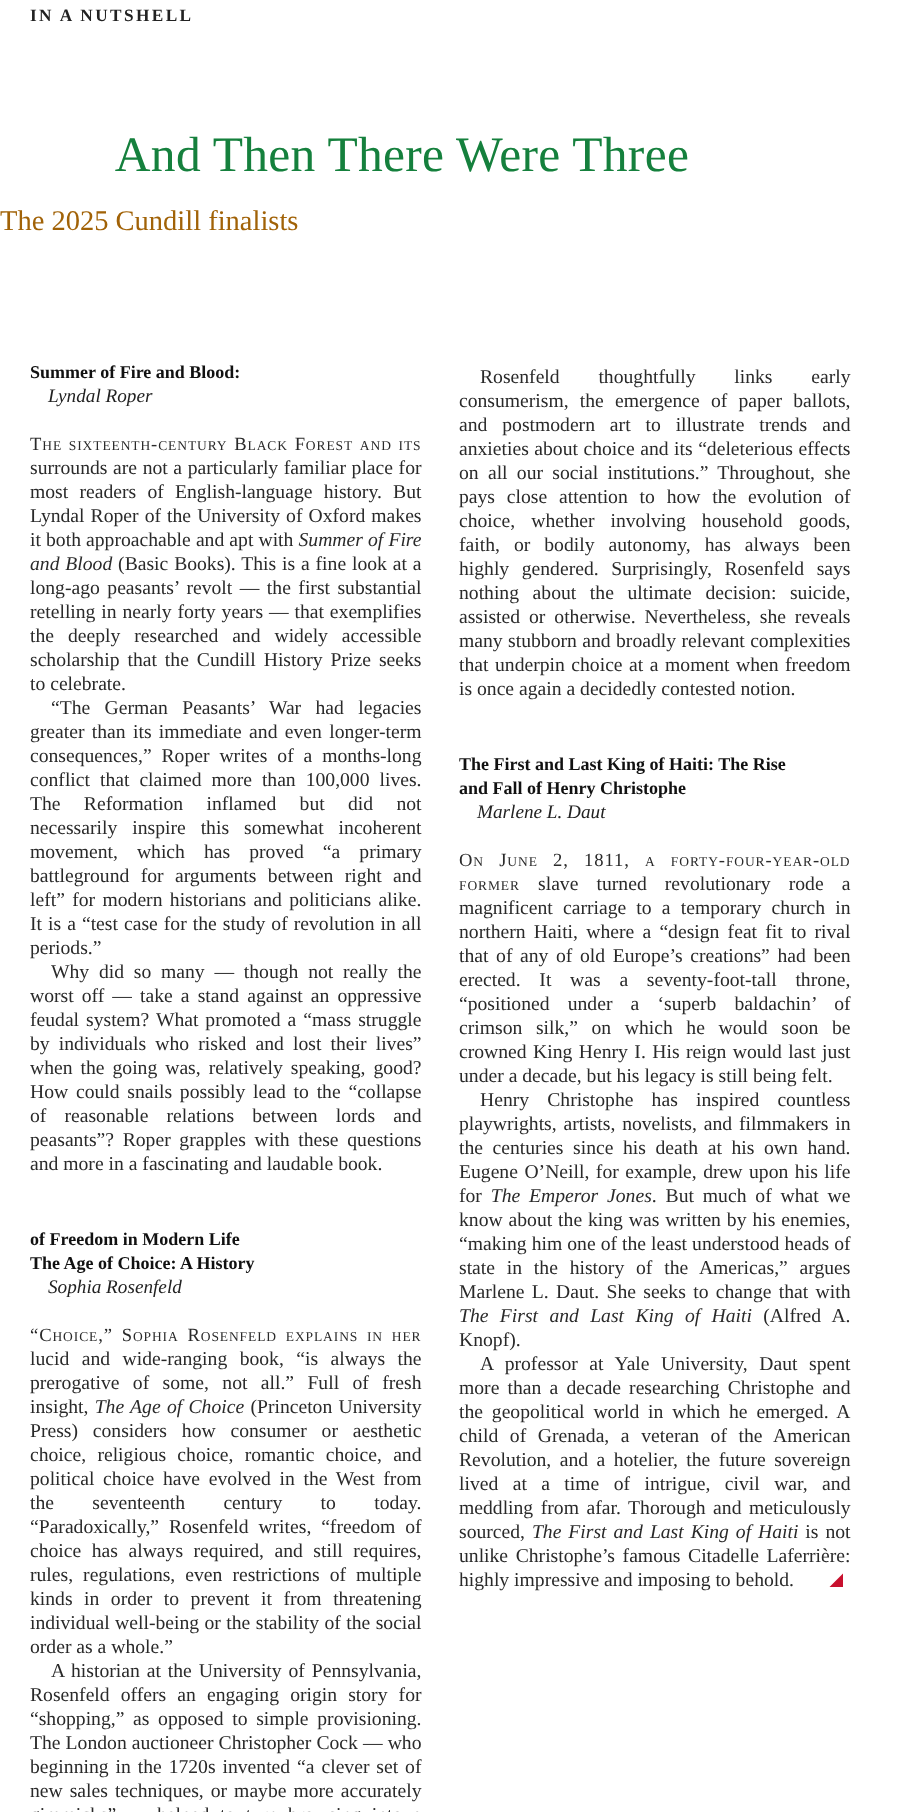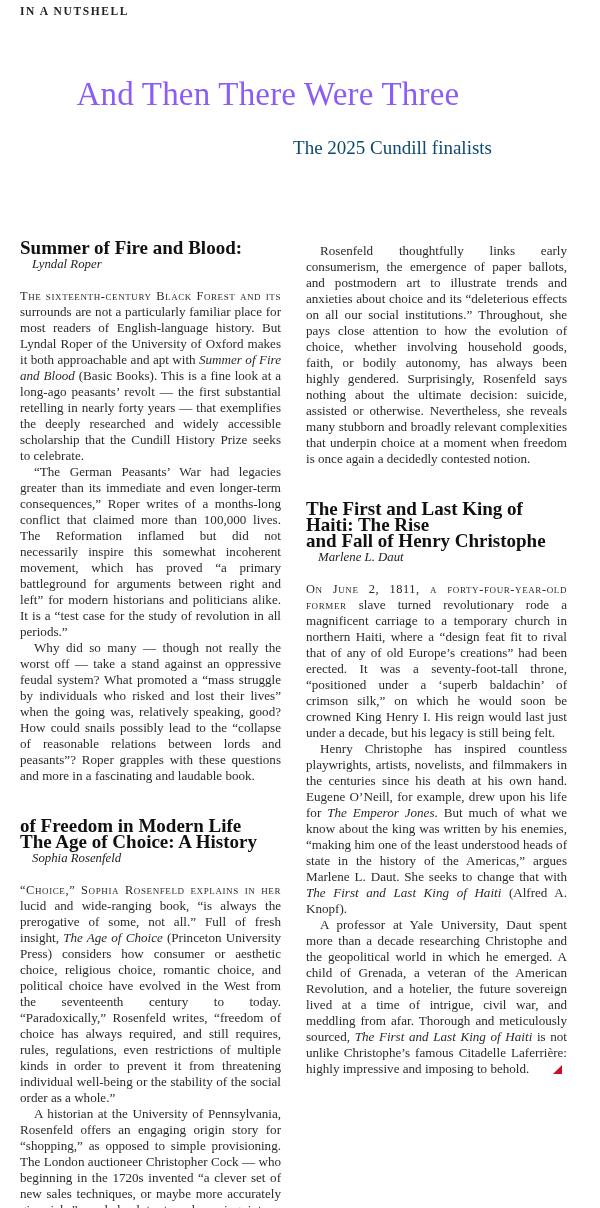--- a/index.html
+++ b/index.html
@@ -1,27 +1,27 @@
 <!DOCTYPE html>
 <html><head>
 <meta charset="utf-8">
 <style>
   html, body { margin: 0; padding: 0; background: #ffffff; }
   body { width: 600px; height: 1208px; position: relative; overflow: hidden;
          font-family: "Liberation Serif", "DejaVu Serif", serif; color: #2a2a2a; }
   .kicker { position: absolute; left: 20px; top: 5px; font-size: 11.5px; letter-spacing: 1.6px;
             font-weight: bold; color: #222; }
-  .title { position: absolute; left: 0; width: 536px; top: 76px; text-align: center;
-           font-size: 33px; color: #8b5cf6; letter-spacing: 0.2px; }
-  .subtitle { position: absolute; left: 0; width: 492px; top: 137px; text-align: right;
-              font-size: 19px; color: #0c4a6e; }
+  .title { position: absolute; left: 0; width: 536px; top: 86px; text-align: center;
+           font-size: 33px; color: #15803d; letter-spacing: 0.2px; }
+  .subtitle { position: absolute; left: 0; width: 492px; top: 137px; text-align: left;
+              font-size: 19px; color: #a16207; }
   .col { position: absolute; top: 240px; width: 261px; font-size: 13.1px; line-height: 16px; }
   .col.left { left: 20px; }
   .col.right { left: 306px; top: 243px; }
-  .book-title { font-weight: bold; color: #111; font-size: 19px; line-height: 16px; }
+  .book-title { font-weight: bold; color: #111; font-size: 12px; line-height: 16px; }
   .book-author { font-style: italic; font-size: 12.8px; color: #222; margin-bottom: 16px; margin-left: 12px; }
   p { margin: 0; text-align: justify; hyphens: manual; }
   p.indent { text-indent: 14px; }
   .sc { font-variant: small-caps; letter-spacing: 0.6px; font-size: 12.4px; }
   .section { margin-bottom: 0; }
   .sec-gap { height: 34px; }
   .endmark { display: inline-block; width: 0; height: 0; border-left: 9px solid transparent;
              border-bottom: 9px solid #c8102e; margin-left: 24px; vertical-align: -1px; }
   i, .it { font-style: italic; }
 </style>

